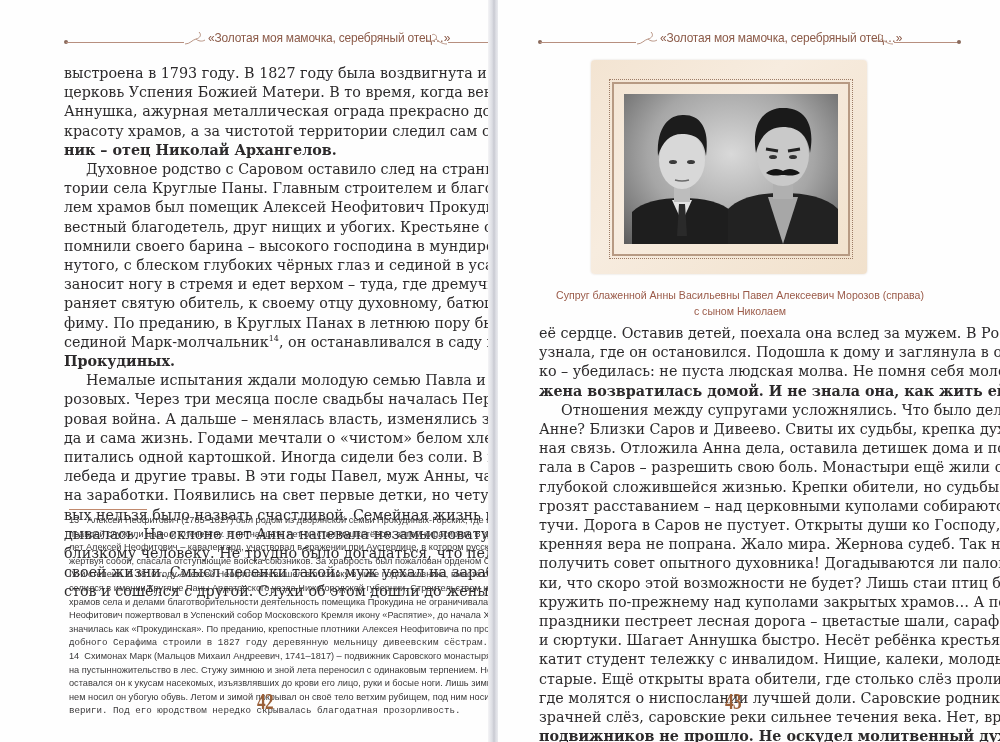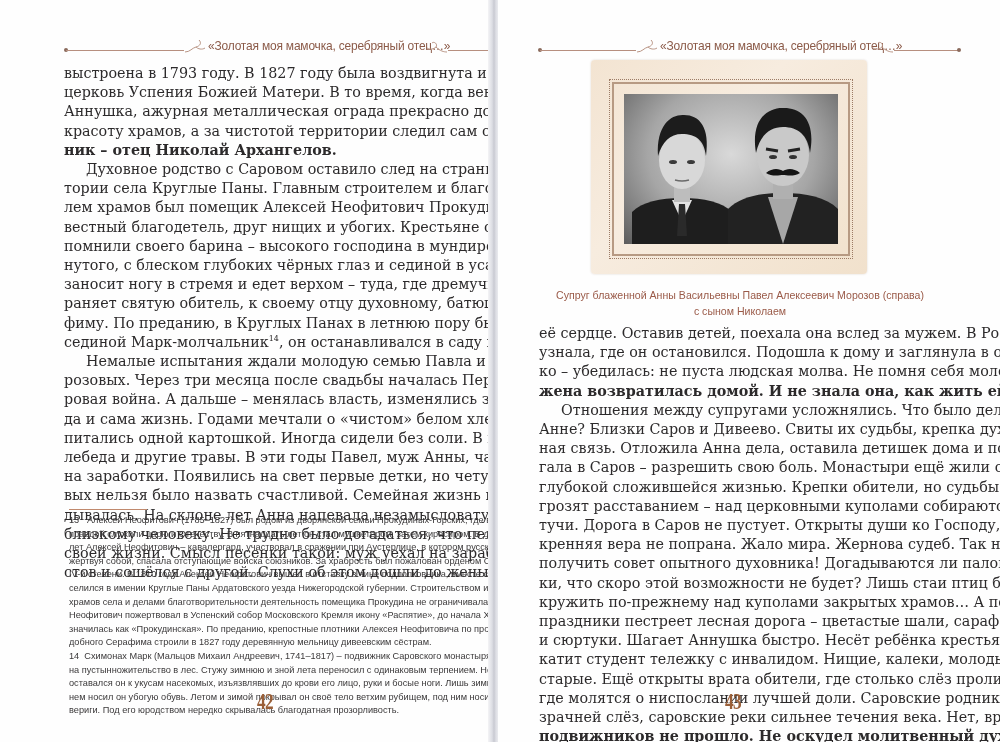--- a/index.html
+++ b/index.html
@@ -11,21 +11,21 @@
   .page {
     position:absolute; top:0; height:742px; background:#fefefe;
   }
   .page-left { left:0; width:490px; }
   .page-right { left:498px; width:502px; }
   .gutter {
     position:absolute; left:488px; top:0; width:12px; height:742px;
     background:linear-gradient(to right,#f4f4f6 0%,#dcdde3 35%,#c8c9d1 50%,#dcdde3 65%,#f6f6f8 100%);
   }
   .running-head {
-    position:absolute; top:36px; height:20px;text-align:center;
+    position:absolute; top:28px; height:20px;text-align:center;
   }
   .running-head .rule {
     position:absolute; top:14px; height:1px; background:#b78f7f;
   }
   .running-head .dot {
     position:absolute; top:12px; width:4px; height:4px; border-radius:50%; background:#8a6a5c;
   }
   .running-head .title {
     position:absolute; top:2px; font-family:"Liberation Sans", sans-serif; font-size:13px;
     color:#8b5a48; white-space:nowrap; letter-spacing:-0.2px; transform:scaleX(0.92); transform-origin:left top;
@@ -42,21 +42,21 @@
   .body-text .indent { padding-left:22px; }
   sup { font-size:8px; line-height:0; vertical-align:6px; }
   .footnote-rule {
     position:absolute; left:69px; top:509px; width:78px; height:1px; background:#c0896d;
   }
   .footnotes {
     position:absolute; left:69px; top:514px; width:395px;
     font-family:"Liberation Sans", sans-serif; font-size:9.2px; line-height:13.6px; color:#3a3839;
   }
   .footnotes .line { display:block; white-space:nowrap; text-align:justify; text-align-last:justify; transform-origin:left; }
-  .footnotes .line.last { text-align-last:left; }
+  .footnotes .line.last { text-align-last:left;font-family:Liberation Mono, monospace; }
   .page-number {
     position:absolute; font-family:"Liberation Serif", serif; font-size:24px; color:#9a5f38;
     font-weight:bold; transform:scaleX(0.72); letter-spacing:-1px;
   }
   .photo-card {
     position:absolute; left:591px; top:60px; width:276px; height:214px;
     background:linear-gradient(135deg,#f3e4d2 0%,#f7ecdf 40%,#f1e1cc 100%);
     border-radius:4px; box-shadow:0 0 2px rgba(120,80,50,0.25);
   }
   .photo-frame {
@@ -102,20 +102,21 @@
     <span class="line indent">Духовное родство с Саровом оставило след на страницах ис-</span>
     <span class="line">тории села Круглые Паны. Главным строителем и благоукрасите-</span>
     <span class="line"><span>лем храмов был помещик Алексей Неофитович Прокудин</span><sup>13</sup><span> – из-</span></span>
     <span class="line">вестный благодетель, друг нищих и убогих. Крестьяне села долго</span>
     <span class="line">помнили своего барина – высокого господина в мундире, подтя-</span>
     <span class="line">нутого, с блеском глубоких чёрных глаз и сединой в усах. Вот он</span>
     <span class="line">заносит ногу в стремя и едет верхом – туда, где дремучий бор ох-</span>
     <span class="line">раняет святую обитель, к своему отцу духовному, батюшке Сера-</span>
     <span class="line">фиму. По преданию, в Круглых Панах в летнюю пору бывал пре-</span>
     <span class="line"><span>сединой Марк-молчальник</span><sup>14</sup><span>, он останавливался в саду имения</span></span>
+    <span class="line last">Прокудиных.</span>
 
     <span class="line indent">Немалые испытания ждали молодую семью Павла и Анны Мо-</span>
     <span class="line">розовых. Через три месяца после свадьбы началась Первая ми-</span>
     <span class="line">ровая война. А дальше – менялась власть, изменялись законы,</span>
     <span class="line">да и сама жизнь. Годами мечтали о «чистом» белом хлебе, часто</span>
     <span class="line">питались одной картошкой. Иногда сидели без соли. В пищу шла</span>
     <span class="line">лебеда и другие травы. В эти годы Павел, муж Анны, часто уезжал</span>
     <span class="line">на заработки. Появились на свет первые детки, но чету Морозо-</span>
     <span class="line">вых нельзя было назвать счастливой. Семейная жизнь не скла-</span>
     <span class="line">дывалась. На склоне лет Анна напевала незамысловатую песенку</span>

